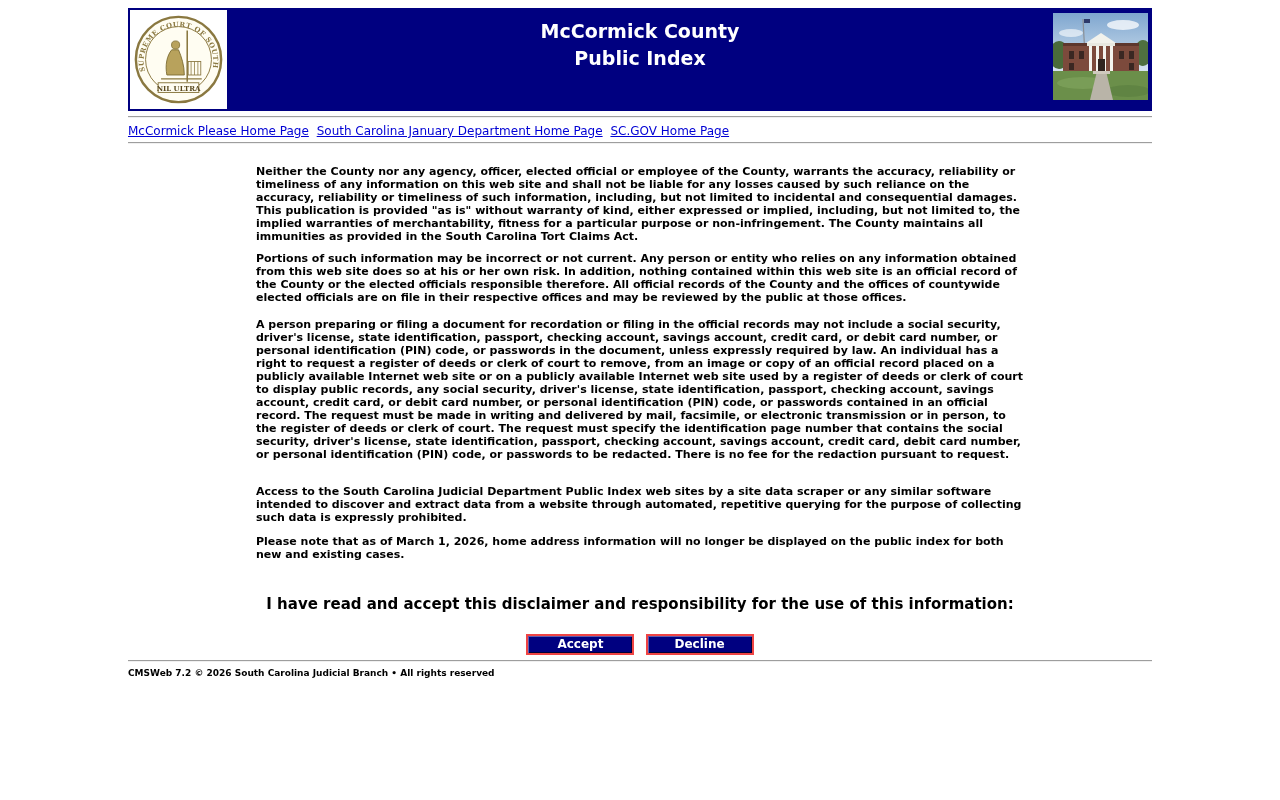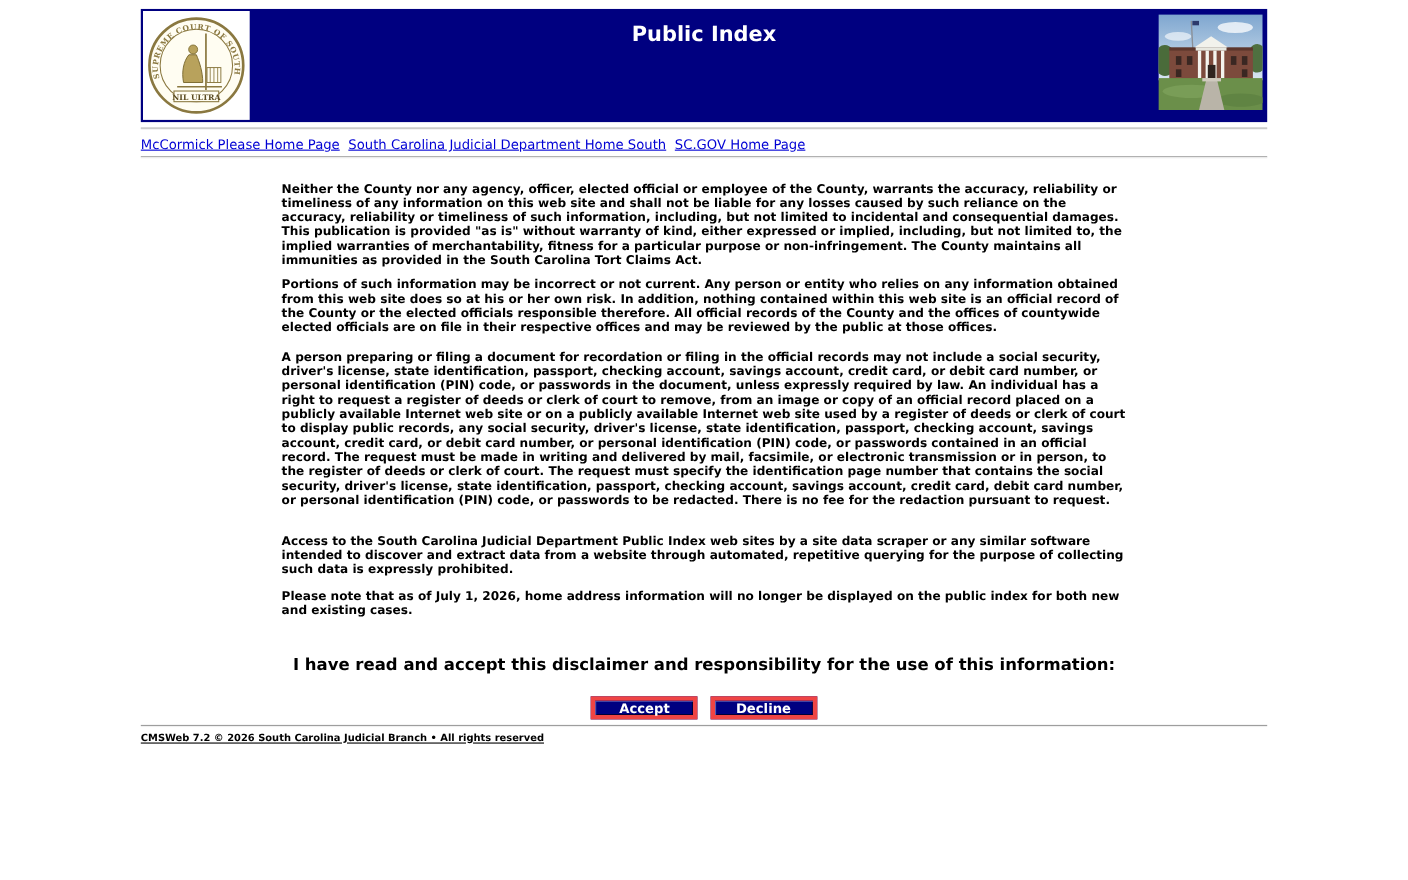--- a/index.html
+++ b/index.html
@@ -83,40 +83,39 @@
     font-size: 15px;
     font-weight: bold;
     line-height: 13px;
   }
 
   .button-row {
     margin-top: 22px;
     text-align: center;
   }
   .btn {
-    width: 97px;
+    width: 108px;
     height: 21px;
     margin: 0 3px;
     background: #000080;
     color: #ffffff;
     font-family: "DejaVu Sans", "Liberation Sans", sans-serif;
     font-size: 12px;
     font-weight: bold;
-    border: 4px solid #ef4444;
+    border: 2px solid #ef4444;
     box-shadow: inset 1px 1px 0 #5c5cb0, inset -1px -1px 0 #000038;
     cursor: pointer;
     padding: 0;
   }
 
   .footer-text {
     margin-top: 6px;
     font-size: 9px;
     font-weight: bold;
     line-height: 11px;
-    text-decoration: underline;
   }
 </style>
 </head>
 <body>
 
 <div class="container">
 
   <div class="header">
 
     <div class="seal-box">
@@ -137,20 +136,21 @@
         <line x1="61" y1="50" x2="61" y2="64" stroke="#8a7840" stroke-width="0.8"></line>
         <line x1="64.5" y1="50" x2="64.5" y2="64" stroke="#8a7840" stroke-width="0.8"></line>
         <line x1="68" y1="50" x2="68" y2="64" stroke="#8a7840" stroke-width="0.8"></line>
         <line x1="30" y1="68" x2="72" y2="68" stroke="#8a7840" stroke-width="1.4"></line>
         <rect x="27" y="72" width="42" height="10" fill="#fffdf2" stroke="#8a7840" stroke-width="1"></rect>
         <text x="48" y="80" text-anchor="middle" font-size="7.2" font-weight="bold" fill="#5a4a20" font-family="DejaVu Serif, serif">NIL ULTRA</text>
       </svg>
     </div>
 
     <div class="header-titles">
+      <div>McCormick County</div>
       <div>Public Index</div>
     </div>
 
     <div class="courthouse-box">
       <svg width="95" height="87" viewBox="0 0 95 87">
         <defs>
           <linearGradient id="sky" x1="0" y1="0" x2="0" y2="1">
             <stop offset="0" stop-color="#7ea6cf"></stop>
             <stop offset="1" stop-color="#d9e6f2"></stop>
           </linearGradient>
@@ -188,32 +188,32 @@
         <polygon points="44,58 53,58 60,87 37,87" fill="#b9b4a8"></polygon>
         <rect x="40" y="58" width="17" height="3" fill="#cfcabe"></rect>
       </svg>
     </div>
   </div>
 
   <hr class="hr-top">
 
   <div class="nav-row">
     <a href="#">McCormick Please Home Page</a>
-    <a href="#">South Carolina Judicial Department Home South</a>
+    <a href="#">South Carolina January Department Home Page</a>
     <a href="#">SC.GOV Home Page</a>
   </div>
 
   <hr class="hr-nav">
 
   <div class="disclaimer">
     <p class="p-mb-9">Neither the County nor any agency, officer, elected official or employee of the County, warrants the accuracy, reliability or timeliness of any information on this web site and shall not be liable for any losses caused by such reliance on the accuracy, reliability or timeliness of such information, including, but not limited to incidental and consequential damages. This publication is provided "as is" without warranty of kind, either expressed or implied, including, but not limited to, the implied warranties of merchantability, fitness for a particular purpose or non-infringement. The County maintains all immunities as provided in the South Carolina Tort Claims Act.</p>
     <p class="p-mb-14">Portions of such information may be incorrect or not current. Any person or entity who relies on any information obtained from this web site does so at his or her own risk. In addition, nothing contained within this web site is an official record of the County or the elected officials responsible therefore. All official records of the County and the offices of countywide elected officials are on file in their respective offices and may be reviewed by the public at those offices.</p>
     <p class="p-mb-24">A person preparing or filing a document for recordation or filing in the official records may not include a social security, driver's license, state identification, passport, checking account, savings account, credit card, or debit card number, or personal identification (PIN) code, or passwords in the document, unless expressly required by law. An individual has a right to request a register of deeds or clerk of court to remove, from an image or copy of an official record placed on a publicly available Internet web site or on a publicly available Internet web site used by a register of deeds or clerk of court to display public records, any social security, driver's license, state identification, passport, checking account, savings account, credit card, or debit card number, or personal identification (PIN) code, or passwords contained in an official record. The request must be made in writing and delivered by mail, facsimile, or electronic transmission or in person, to the register of deeds or clerk of court. The request must specify the identification page number that contains the social security, driver's license, state identification, passport, checking account, savings account, credit card, debit card number, or personal identification (PIN) code, or passwords to be redacted. There is no fee for the redaction pursuant to request.</p>
     <p class="p-mb-11">Access to the South Carolina Judicial Department Public Index web sites by a site data scraper or any similar software intended to discover and extract data from a website through automated, repetitive querying for the purpose of collecting such data is expressly prohibited.</p>
-    <p>Please note that as of July 1, 2026, home address information will no longer be displayed on the public index for both new and existing cases.</p>
+    <p>Please note that as of March 1, 2026, home address information will no longer be displayed on the public index for both new and existing cases.</p>
   </div>
 
   <div class="acceptance">I have read and accept this disclaimer and responsibility for the use of this information:</div>
 
   <div class="button-row">
     <button class="btn" type="button">Accept</button>
     <button class="btn" type="button">Decline</button>
   </div>
 
   <hr class="hr-foot">

